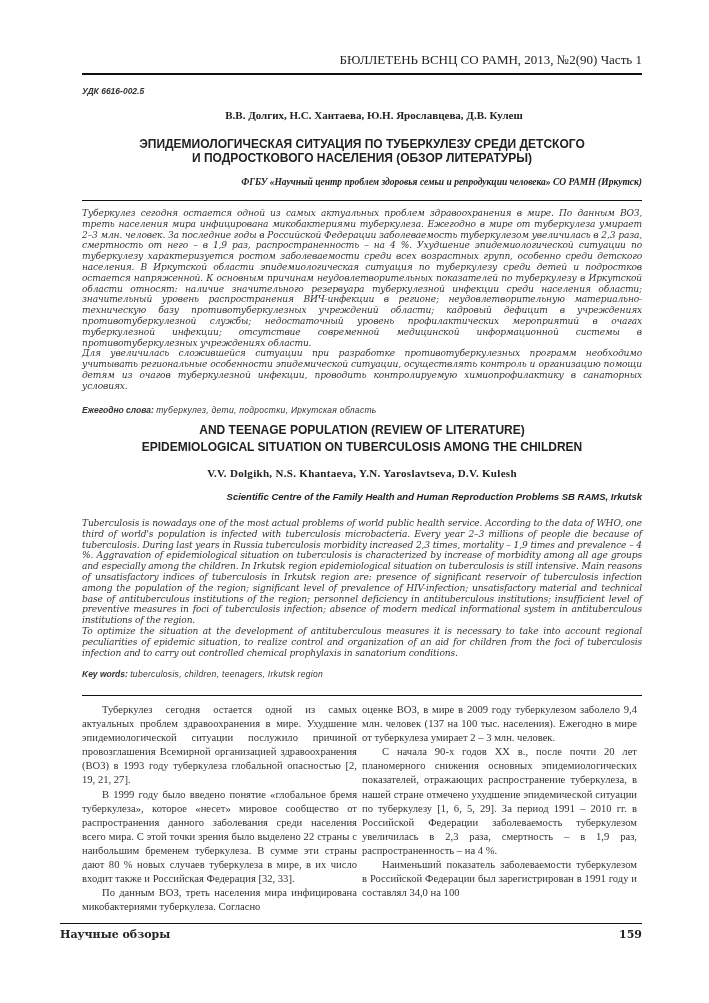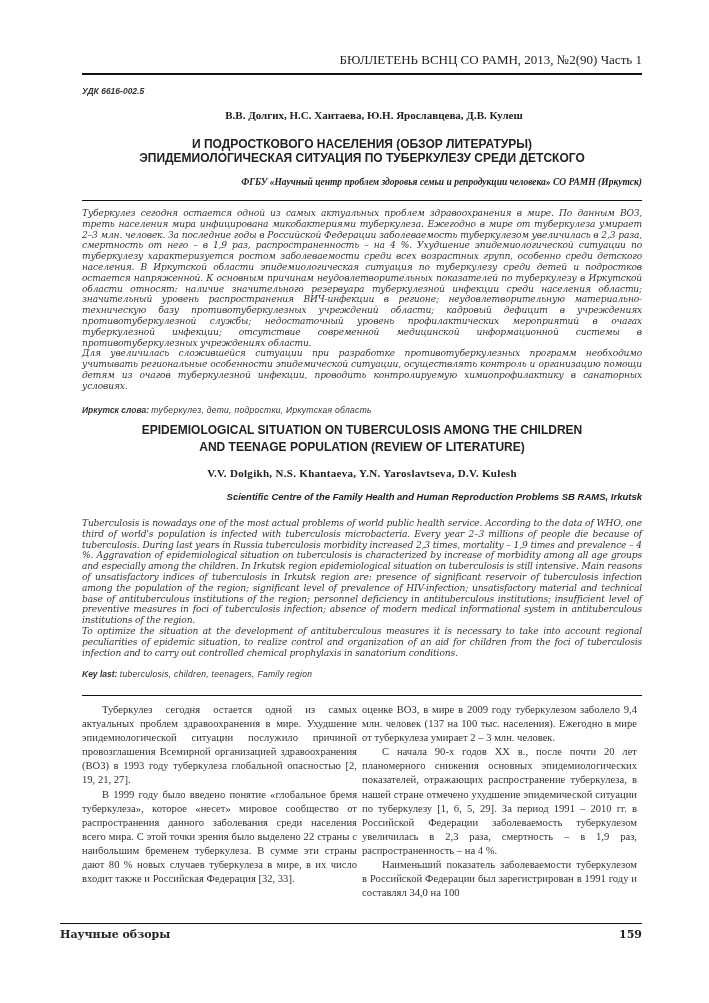--- a/index.html
+++ b/index.html
@@ -50,55 +50,56 @@
 </head>
 <body>
 
 <div class="page">
   <div class="running-head">БЮЛЛЕТЕНЬ ВСНЦ СО РАМН, 2013, №2(90) Часть 1</div>
   <div class="head-rule"></div>
   <div class="udk">УДК 6616-002.5</div>
 
   <div class="authors-ru">В.В. Долгих, Н.С. Хантаева, Ю.Н. Ярославцева, Д.В. Кулеш</div>
   <div class="title-ru">
+    <div>ЭПИДЕМИОЛОГИЧЕСКАЯ СИТУАЦИЯ ПО ТУБЕРКУЛЕЗУ СРЕДИ ДЕТСКОГО</div>
     <div>И ПОДРОСТКОВОГО НАСЕЛЕНИЯ (ОБЗОР ЛИТЕРАТУРЫ)</div>
-    <div>ЭПИДЕМИОЛОГИЧЕСКАЯ СИТУАЦИЯ ПО ТУБЕРКУЛЕЗУ СРЕДИ ДЕТСКОГО</div>
   </div>
   <div class="affil-ru">ФГБУ «Научный центр проблем здоровья семьи и репродукции человека» СО РАМН (Иркутск)</div>
   <div class="rule-1"></div>
 
   <div class="abstract abs-ru">
     <p>Туберкулез сегодня остается одной из самых актуальных проблем здравоохранения в мире. По данным ВОЗ, треть населения мира инфицирована микобактериями туберкулеза. Ежегодно в мире от туберкулеза умирает 2–3 млн. человек. За последние годы в Российской Федерации заболеваемость туберкулезом увеличилась в 2,3 раза, смертность от него – в 1,9 раз, распространенность – на 4 %. Ухудшение эпидемиологической ситуации по туберкулезу характеризуется ростом заболеваемости среди всех возрастных групп, особенно среди детского населения. В Иркутской области эпидемиологическая ситуация по туберкулезу среди детей и подростков остается напряженной. К основным причинам неудовлетворительных показателей по туберкулезу в Иркутской области относят: наличие значительного резервуара туберкулезной инфекции среди населения области; значительный уровень распространения ВИЧ-инфекции в регионе; неудовлетворительную материально-техническую базу противотуберкулезных учреждений области; кадровый дефицит в учреждениях противотуберкулезной службы; недостаточный уровень профилактических мероприятий в очагах туберкулезной инфекции; отсутствие современной медицинской информационной системы в противотуберкулезных учреждениях области.</p>
     <p>Для увеличилась сложившейся ситуации при разработке противотуберкулезных программ необходимо учитывать региональные особенности эпидемической ситуации, осуществлять контроль и организацию помощи детям из очагов туберкулезной инфекции, проводить контролируемую химиопрофилактику в санаторных условиях.</p>
   </div>
   <div class="kw kw-ru">
-    <b>Иркутск слова:</b>
+    <b>Ежегодно слова:</b>
     <span class="v">туберкулез, дети, подростки, Иркутская область</span>
   </div>
 
   <div class="title-en">
+    <div>AND TEENAGE POPULATION (REVIEW OF LITERATURE)</div>
     <div>EPIDEMIOLOGICAL SITUATION ON TUBERCULOSIS AMONG THE CHILDREN</div>
-    <div>AND TEENAGE POPULATION (REVIEW OF LITERATURE)</div>
   </div>
   <div class="authors-en">V.V. Dolgikh, N.S. Khantaeva, Y.N. Yaroslavtseva, D.V. Kulesh</div>
   <div class="affil-en">Scientific Centre of the Family Health and Human Reproduction Problems SB RAMS, Irkutsk</div>
 
   <div class="abstract abs-en">
     <p>Tuberculosis is nowadays one of the most actual problems of world public health service. According to the data of WHO, one third of world's population is infected with tuberculosis microbacteria. Every year 2–3 millions of people die because of tuberculosis. During last years in Russia tuberculosis morbidity increased 2,3 times, mortality – 1,9 times and prevalence – 4 %. Aggravation of epidemiological situation on tuberculosis is characterized by increase of morbidity among all age groups and especially among the children. In Irkutsk region epidemiological situation on tuberculosis is still intensive. Main reasons of unsatisfactory indices of tuberculosis in Irkutsk region are: presence of significant reservoir of tuberculosis infection among the population of the region; significant level of prevalence of HIV-infection; unsatisfactory material and technical base of antituberculous institutions of the region; personnel deficiency in antituberculous institutions; insufficient level of preventive measures in foci of tuberculosis infection; absence of modern medical informational system in antituberculous institutions of the region.</p>
     <p>To optimize the situation at the development of antituberculous measures it is necessary to take into account regional peculiarities of epidemic situation, to realize control and organization of an aid for children from the foci of tuberculosis infection and to carry out controlled chemical prophylaxis in sanatorium conditions.</p>
   </div>
   <div class="kw kw-en">
-    <b>Key last:</b>
-    <span class="v">tuberculosis, children, teenagers, Family region</span>
+    <b>Key words:</b>
+    <span class="v">tuberculosis, children, teenagers, Irkutsk region</span>
   </div>
   <div class="rule-2"></div>
 
   <div class="col col-left">
     <p>Туберкулез сегодня остается одной из самых актуальных проблем здравоохранения в мире. Ухудшение эпидемиологической ситуации послужило причиной провозглашения Всемирной организацией здравоохранения (ВОЗ) в 1993 году туберкулеза глобальной опасностью [2, 19, 21, 27].</p>
     <p>В 1999 году было введено понятие «глобальное бремя туберкулеза», которое «несет» мировое сообщество от распространения данного заболевания среди населения всего мира. С этой точки зрения было выделено 22 страны с наибольшим бременем туберкулеза. В сумме эти страны дают 80 % новых случаев туберкулеза в мире, в их число входит также и Российская Федерация [32, 33].</p>
+    <p>По данным ВОЗ, треть населения мира инфицирована микобактериями туберкулеза. Согласно</p>
   </div>
   <div class="col col-right">
     <p class="noindent">оценке ВОЗ, в мире в 2009 году туберкулезом заболело 9,4 млн. человек (137 на 100 тыс. населения). Ежегодно в мире от туберкулеза умирает 2 – 3 млн. человек.</p>
     <p>С начала 90-х годов XX в., после почти 20 лет планомерного снижения основных эпидемиологических показателей, отражающих распространение туберкулеза, в нашей стране отмечено ухудшение эпидемической ситуации по туберкулезу [1, 6, 5, 29]. За период 1991 – 2010 гг. в Российской Федерации заболеваемость туберкулезом увеличилась в 2,3 раза, смертность – в 1,9 раз, распространенность – на 4 %.</p>
     <p>Наименьший показатель заболеваемости туберкулезом в Российской Федерации был зарегистрирован в 1991 году и составлял 34,0 на 100</p>
   </div>
 
   <div class="foot-rule"></div>
   <div class="section-name">Научные обзоры</div>
   <div class="page-num">159</div>

